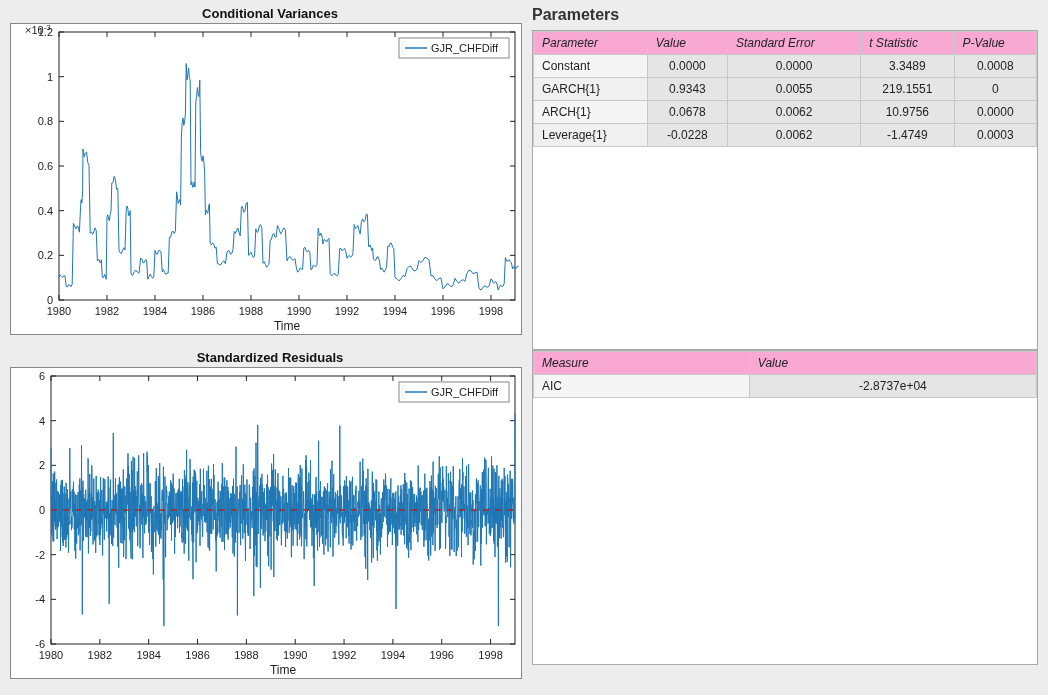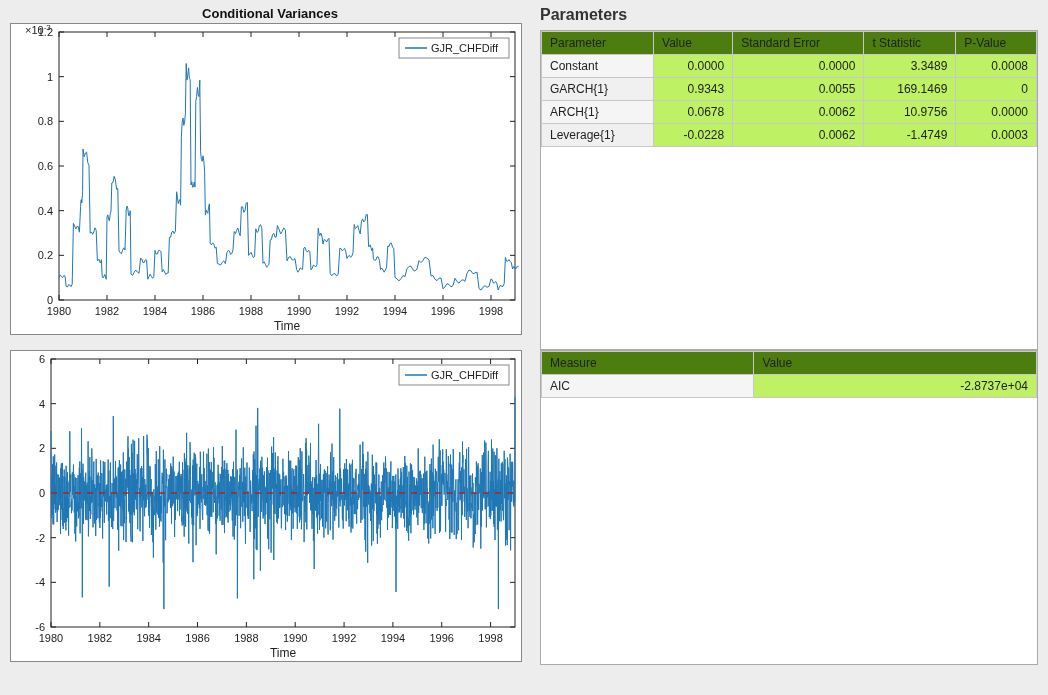--- a/index.html
+++ b/index.html
@@ -10,21 +10,21 @@
     background: #ededed;
     font-family: "Helvetica Neue", Arial, sans-serif;
     font-size: 12px;
     color: #333;
     overflow: hidden;
   }
   .grid {
     display: grid;
     grid-template-columns: 520px 1fr;
     grid-template-rows: 340px 1fr;
-    gap: 4px 10px;
+    gap: 4px 2px;
     padding: 6px 10px 10px 10px;
     box-sizing: border-box;
     width: 100%;
     height: 100%;
   }
   .chart-cell {
     position: relative;
   }
   .chart-title {
     text-align: center;
@@ -71,26 +71,27 @@
   }
   table.data th, table.data td {
     border: 1px solid #c8c8c8;
     padding: 4px 8px;
     text-align: left;
     background: #f5f5f5;
     font-weight: normal;
     color: #222;
   }
   table.data th {
-    background: #4d7c0f;
+    background: #f9a8d4;
     font-weight: normal;
+    font-style: italic;
   }
   table.data td.num {
-    text-align: right;
-    background: #bef264;
+    text-align: center;
+    background: #e5e5e5;
   }
   table.data tr:nth-child(even) td.label { background:#f0f0f0; }
   table.data td.label { background:#f5f5f5; }
   .exp-label {
     font-size: 11px;
     fill: #222;
   }
   .axis-label {
     font-size: 12px;
     fill: #222;
@@ -186,21 +187,21 @@
               <td class="label">Constant</td>
               <td class="num">0.0000</td>
               <td class="num">0.0000</td>
               <td class="num">3.3489</td>
               <td class="num">0.0008</td>
             </tr>
             <tr>
               <td class="label">GARCH{1}</td>
               <td class="num">0.9343</td>
               <td class="num">0.0055</td>
-              <td class="num">169.1469</td>
+              <td class="num">219.1551</td>
               <td class="num">0</td>
             </tr>
             <tr>
               <td class="label">ARCH{1}</td>
               <td class="num">0.0678</td>
               <td class="num">0.0062</td>
               <td class="num">10.9756</td>
               <td class="num">0.0000</td>
             </tr>
             <tr>
@@ -209,20 +210,21 @@
               <td class="num">0.0062</td>
               <td class="num">-1.4749</td>
               <td class="num">0.0003</td>
             </tr>
           </tbody>
         </table>
     </div>
   </div>
 
   <div class="chart-cell">
+    <div class="chart-title">Standardized Residuals</div>
     <svg id="chart2" class="chart" width="510" height="310">
         <rect x="40" y="8" width="464" height="268" fill="#fff" stroke="#222" stroke-width="1"></rect>
         <line x1="40" y1="276" x2="45" y2="276" stroke="#222"></line>
         <line x1="504" y1="276" x2="499" y2="276" stroke="#222"></line>
         <text x="34" y="280" text-anchor="end" class="" font-size="11" fill="#222">-6</text>
         <line x1="40" y1="231.33333333333334" x2="45" y2="231.33333333333334" stroke="#222"></line>
         <line x1="504" y1="231.33333333333334" x2="499" y2="231.33333333333334" stroke="#222"></line>
         <text x="34" y="235.33333333333334" text-anchor="end" class="" font-size="11" fill="#222">-4</text>
         <line x1="40" y1="186.66666666666669" x2="45" y2="186.66666666666669" stroke="#222"></line>
         <line x1="504" y1="186.66666666666669" x2="499" y2="186.66666666666669" stroke="#222"></line>

